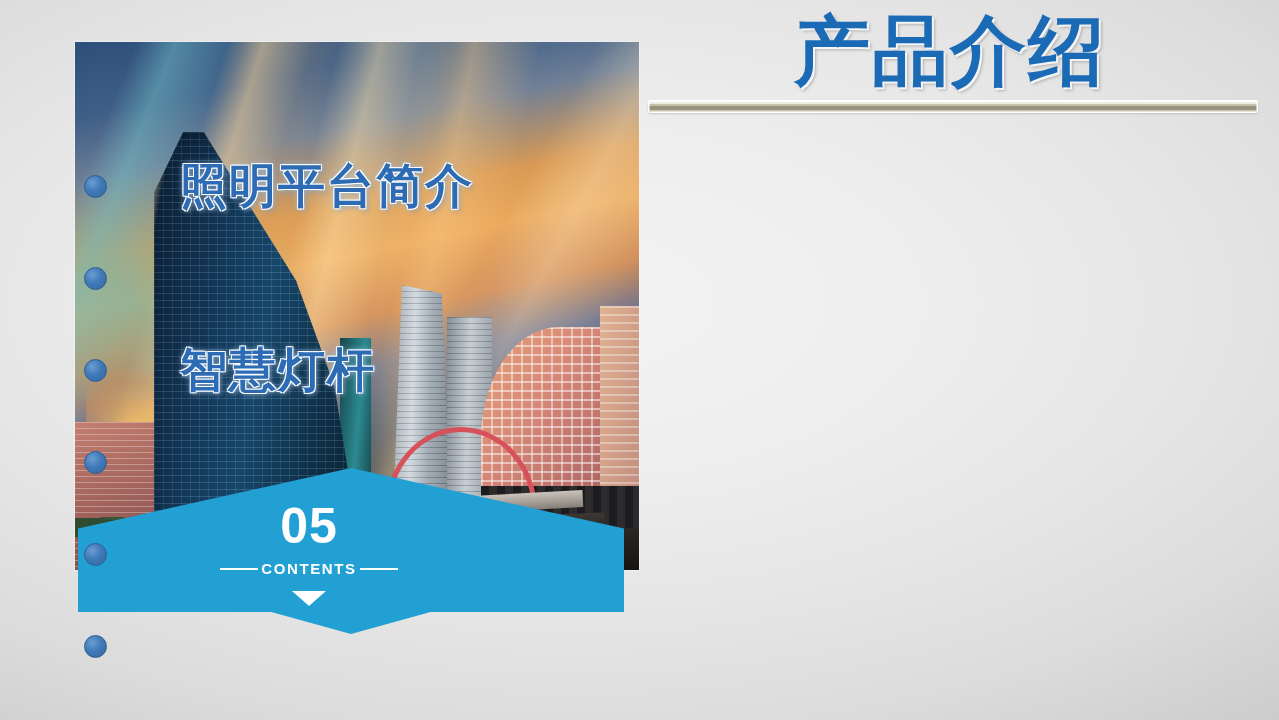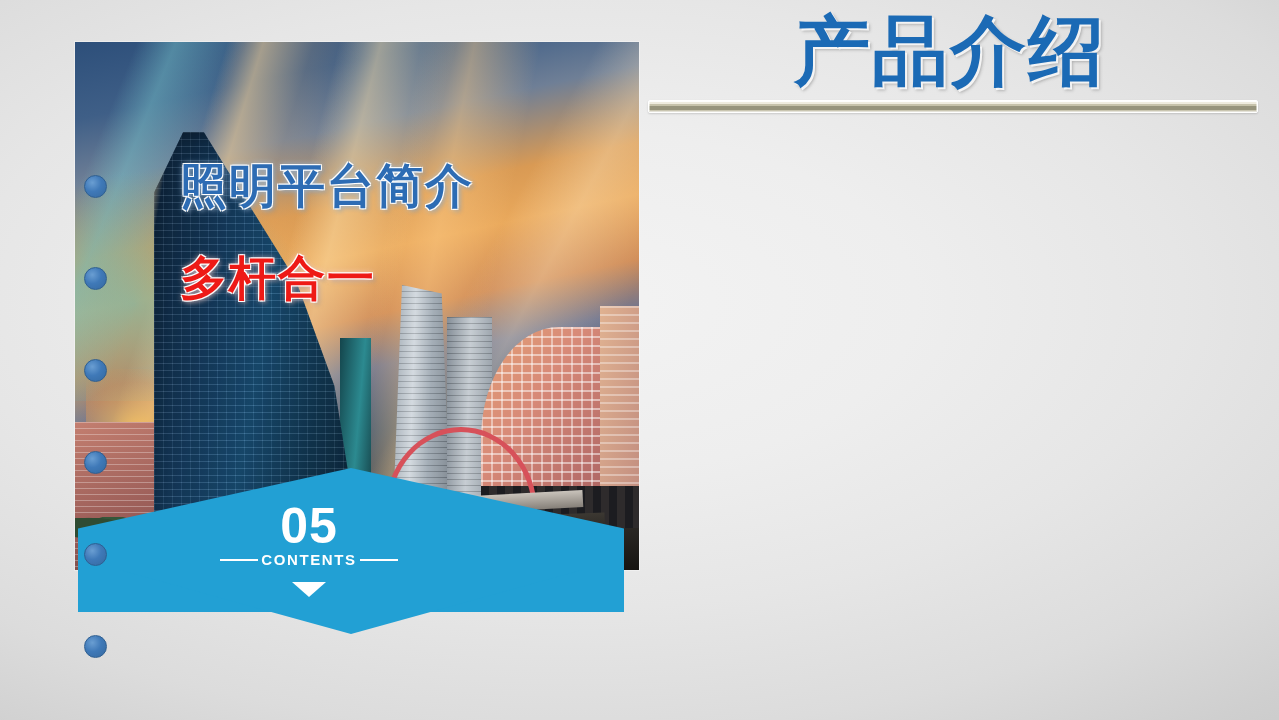--- a/index.html
+++ b/index.html
@@ -191,20 +191,21 @@
   }
   .badge-num{
     color:#ffffff;
     font-size:50px;
     font-weight:bold;
     line-height:.98;
     letter-spacing:1px;
   }
   .badge-sub-row{
     display:flex; align-items:center; gap:3px;
+    margin-top:9px;
   }
   .badge-rule{ width:38px; height:2px; background:#ffffff; }
   .badge-sub{
     color:#ffffff;
     font-size:15px;
     font-weight:bold;
     letter-spacing:1.6px;
   }
   .badge-caret{
     margin-top:14px;
@@ -336,25 +337,25 @@
 
   <div class="bullet-list">
 
     <div class="bullet-row">
       <span class="bullet-dot"></span>
       <span class="bullet-text blue">照明平台简介</span>
     </div>
 
     <div class="bullet-row">
       <span class="bullet-dot"></span>
-      <span class="bullet-text red">多杆合一</span>
-    </div>
-
-    <div class="bullet-row">
-      <span class="bullet-dot"></span>
+    </div>
+
+    <div class="bullet-row">
+      <span class="bullet-dot"></span>
+      <span class="bullet-text blue">智慧灯杆</span>
     </div>
 
     <div class="bullet-row">
       <span class="bullet-dot"></span>
     </div>
 
     <div class="bullet-row">
       <span class="bullet-dot"></span>
     </div>
 

